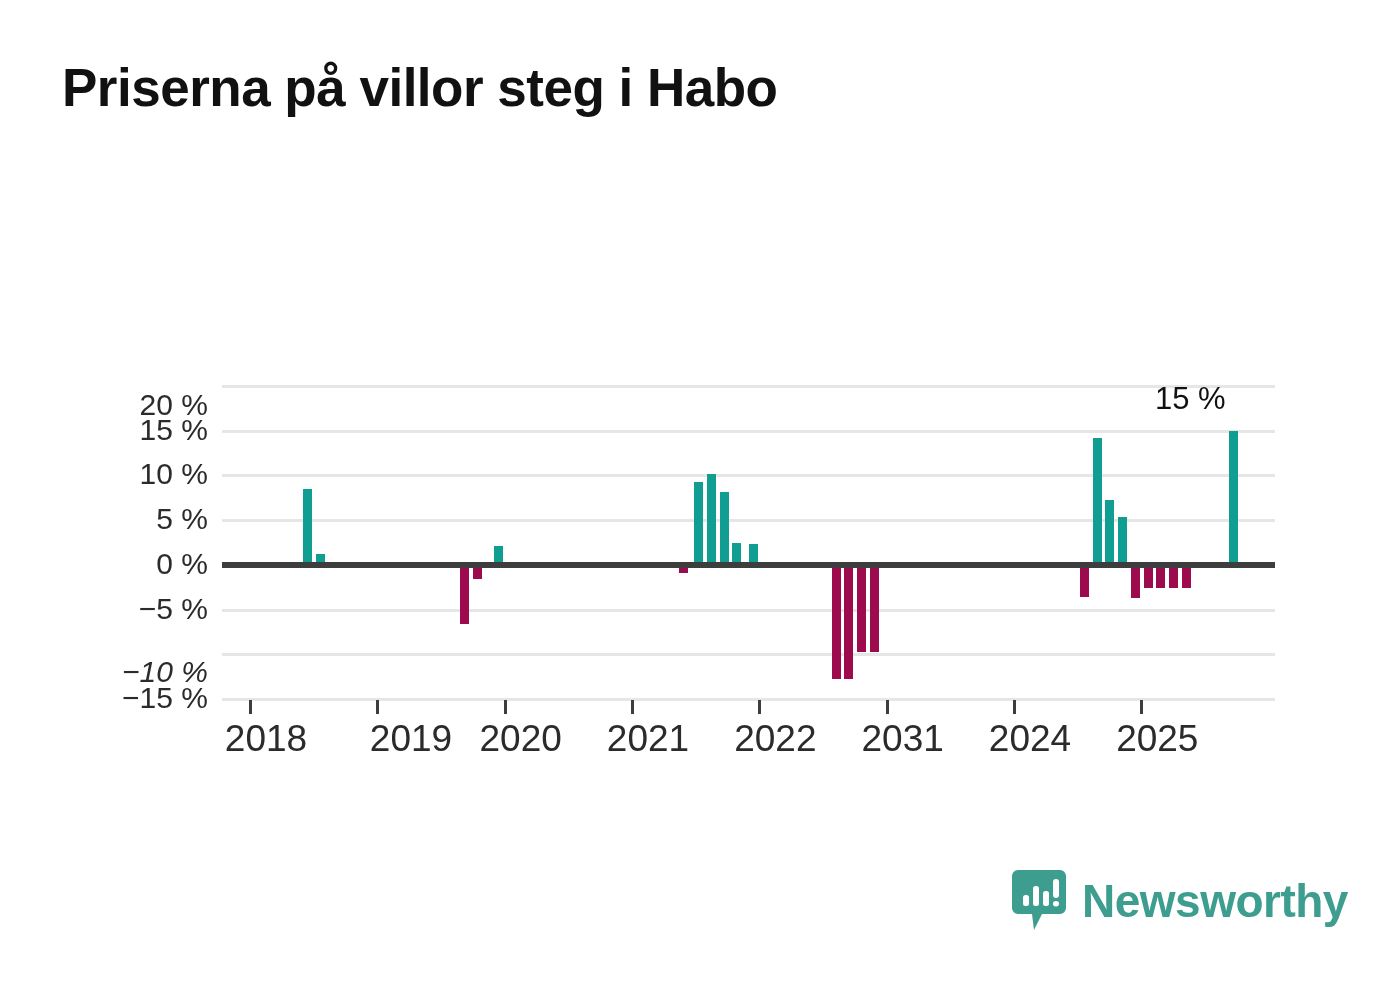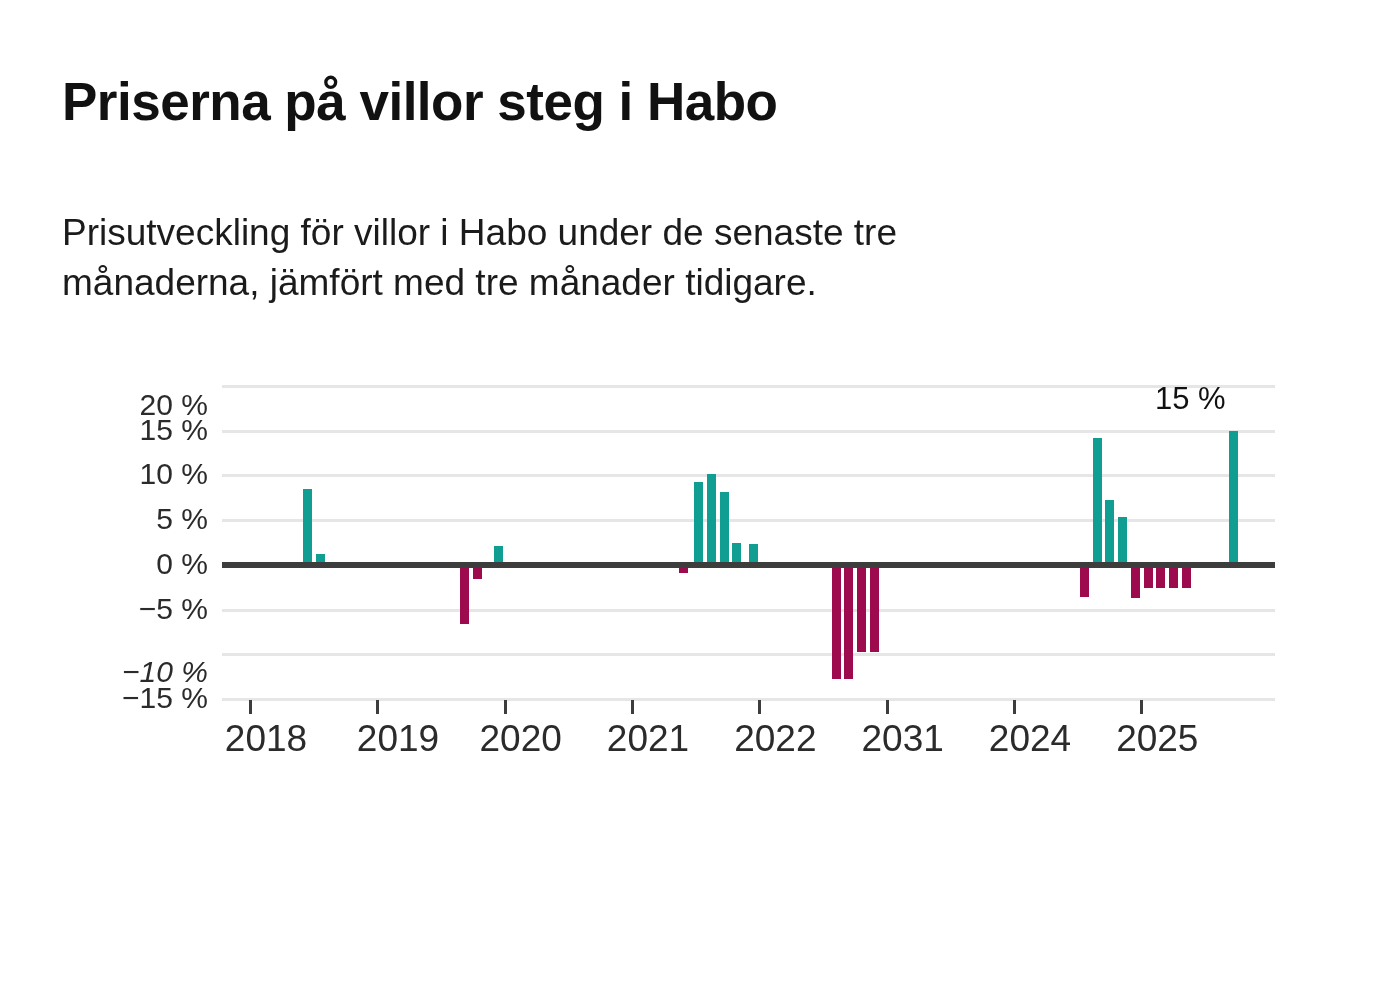--- a/index.html
+++ b/index.html
@@ -7,21 +7,21 @@
     width:1382px;height:999px;
     background:#ffffff;
     font-family:"Liberation Sans","DejaVu Sans",sans-serif;
     color:#1a1a1a;
     overflow:hidden;
     position:relative;
   }
   .page{position:absolute;inset:0;}
 
   .title{
-    position:absolute;left:62px;top:74px;
+    position:absolute;left:62px;top:60px;
     font-size:53px;font-weight:bold;letter-spacing:-0.5px;
     color:#111111;line-height:1.05;white-space:nowrap;
   }
   .subtitle{
     position:absolute;left:62px;top:208px;width:1180px;
     font-size:37px;font-weight:400;color:#1b1b1b;line-height:1.34;
   }
   .subtitle span{display:block;}
 
   
@@ -76,24 +76,20 @@
     line-height:1;
   }
 </style>
 </head>
 <body>
 
 <div class="page">
 
   <div class="title">Priserna på villor steg i Habo</div>
 
-  <div class="subtitle">
-    <span>Prisutveckling för villor i Habo under de senaste tre</span>
-    <span>månaderna, jämfört med tre månader tidigare.</span>
-  </div>
 
   <div class="chart">
     <div class="plot" id="plot">
         <div class="gridline" style="top: -1px;"></div>
         <div class="gridline" style="top: 43.7143px;"></div>
         <div class="gridline" style="top: 88.4286px;"></div>
         <div class="gridline" style="top: 133.143px;"></div>
         <div class="gridline zero" style="top: 175.857px;"></div>
         <div class="gridline" style="top: 222.571px;"></div>
         <div class="gridline" style="top: 267.286px;"></div>
@@ -129,31 +125,42 @@
         <div class="ylabel" style="top: 414.714px;">15 %</div>
         <div class="ylabel" style="top: 459.429px;">10 %</div>
         <div class="ylabel" style="top: 504.143px;">5 %</div>
         <div class="ylabel" style="top: 548.857px;">0 %</div>
         <div class="ylabel" style="top: 593.571px;">−5 %</div>
         <div class="ylabel" style="top: 657px; font-style: italic;">−10 %</div>
         <div class="ylabel" style="top: 683px;">−15 %</div>
         <div class="xaxis-tick" style="left: 249.012px;"></div>
         <div class="xlabel" style="left: 266.012px;">2018</div>
         <div class="xaxis-tick" style="left: 376.34px;"></div>
-        <div class="xlabel" style="left: 398px;">2019</div>
+        <div class="xlabel" style="left: 411px;">2019</div>
         <div class="xaxis-tick" style="left: 503.667px;"></div>
         <div class="xlabel" style="left: 520.667px;">2020</div>
         <div class="xaxis-tick" style="left: 630.995px;"></div>
         <div class="xlabel" style="left: 647.995px;">2021</div>
         <div class="xaxis-tick" style="left: 758.323px;"></div>
         <div class="xlabel" style="left: 775.323px;">2022</div>
         <div class="xaxis-tick" style="left: 885.651px;"></div>
         <div class="xlabel" style="left: 902.651px;">2031</div>
         <div class="xaxis-tick" style="left: 1012.98px;"></div>
         <div class="xlabel" style="left: 1029.98px;">2024</div>
         <div class="xaxis-tick" style="left: 1140.31px;"></div>
         <div class="xlabel" style="left: 1157.31px;">2025</div>
       </div>
     <div class="value-callout" id="callout" style="left: 1154.98px; top: 380.714px;">15 %</div>
   </div>
 
+  <div class="logo">
+    <svg class="logo-mark" viewBox="0 0 58 66">
+      <path d="M8 2 H50 A6 6 0 0 1 56 8 V40 A6 6 0 0 1 50 46 H32 L24 62 L22 46 H8 A6 6 0 0 1 2 40 V8 A6 6 0 0 1 8 2 Z" fill="#3d9d8f"></path>
+      <rect x="13" y="27" width="6" height="11" rx="2.5" fill="#ffffff"></rect>
+      <rect x="23" y="18" width="6" height="20" rx="2.5" fill="#ffffff"></rect>
+      <rect x="33" y="23" width="6" height="15" rx="2.5" fill="#ffffff"></rect>
+      <rect x="43" y="11" width="6" height="19" rx="3" fill="#ffffff"></rect>
+      <rect x="43" y="33" width="6" height="5.5" rx="2.7" fill="#ffffff"></rect>
+    </svg>
+    <div class="logo-text">Newsworthy</div>
+  </div>
 
 </div>
 
 </body></html>

